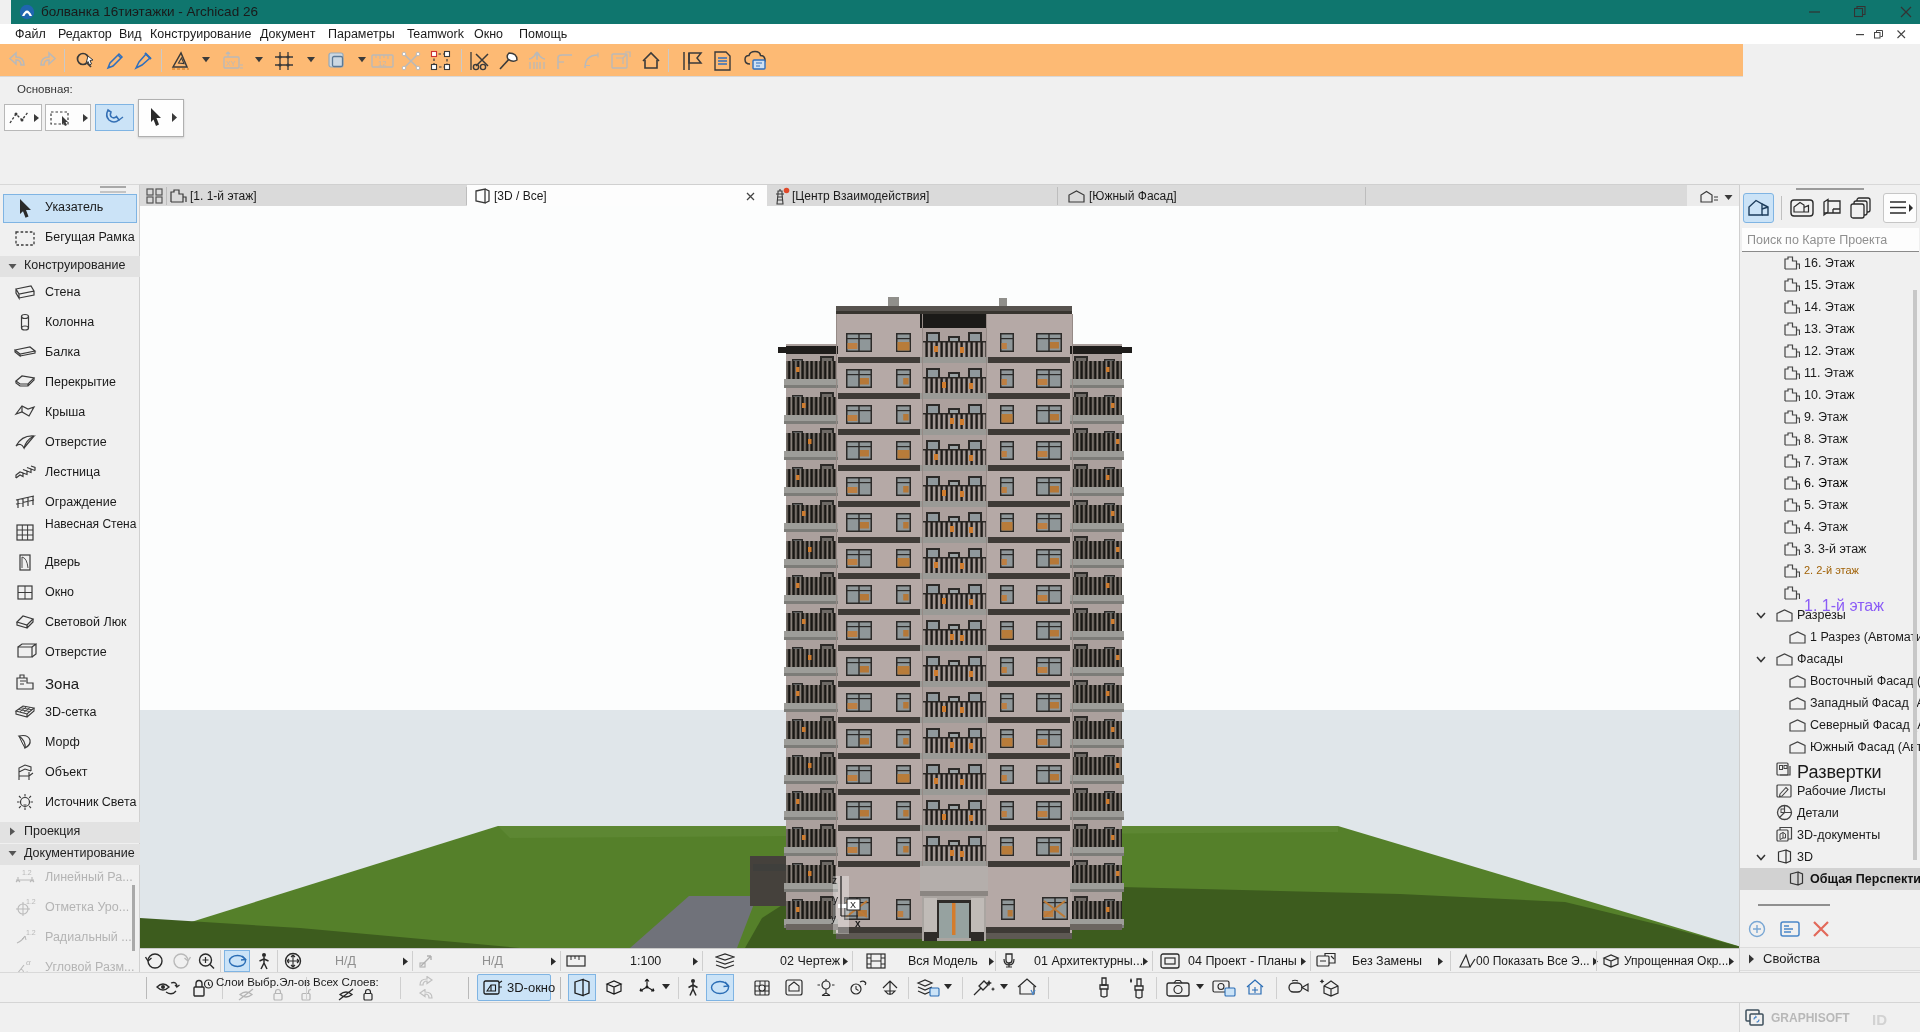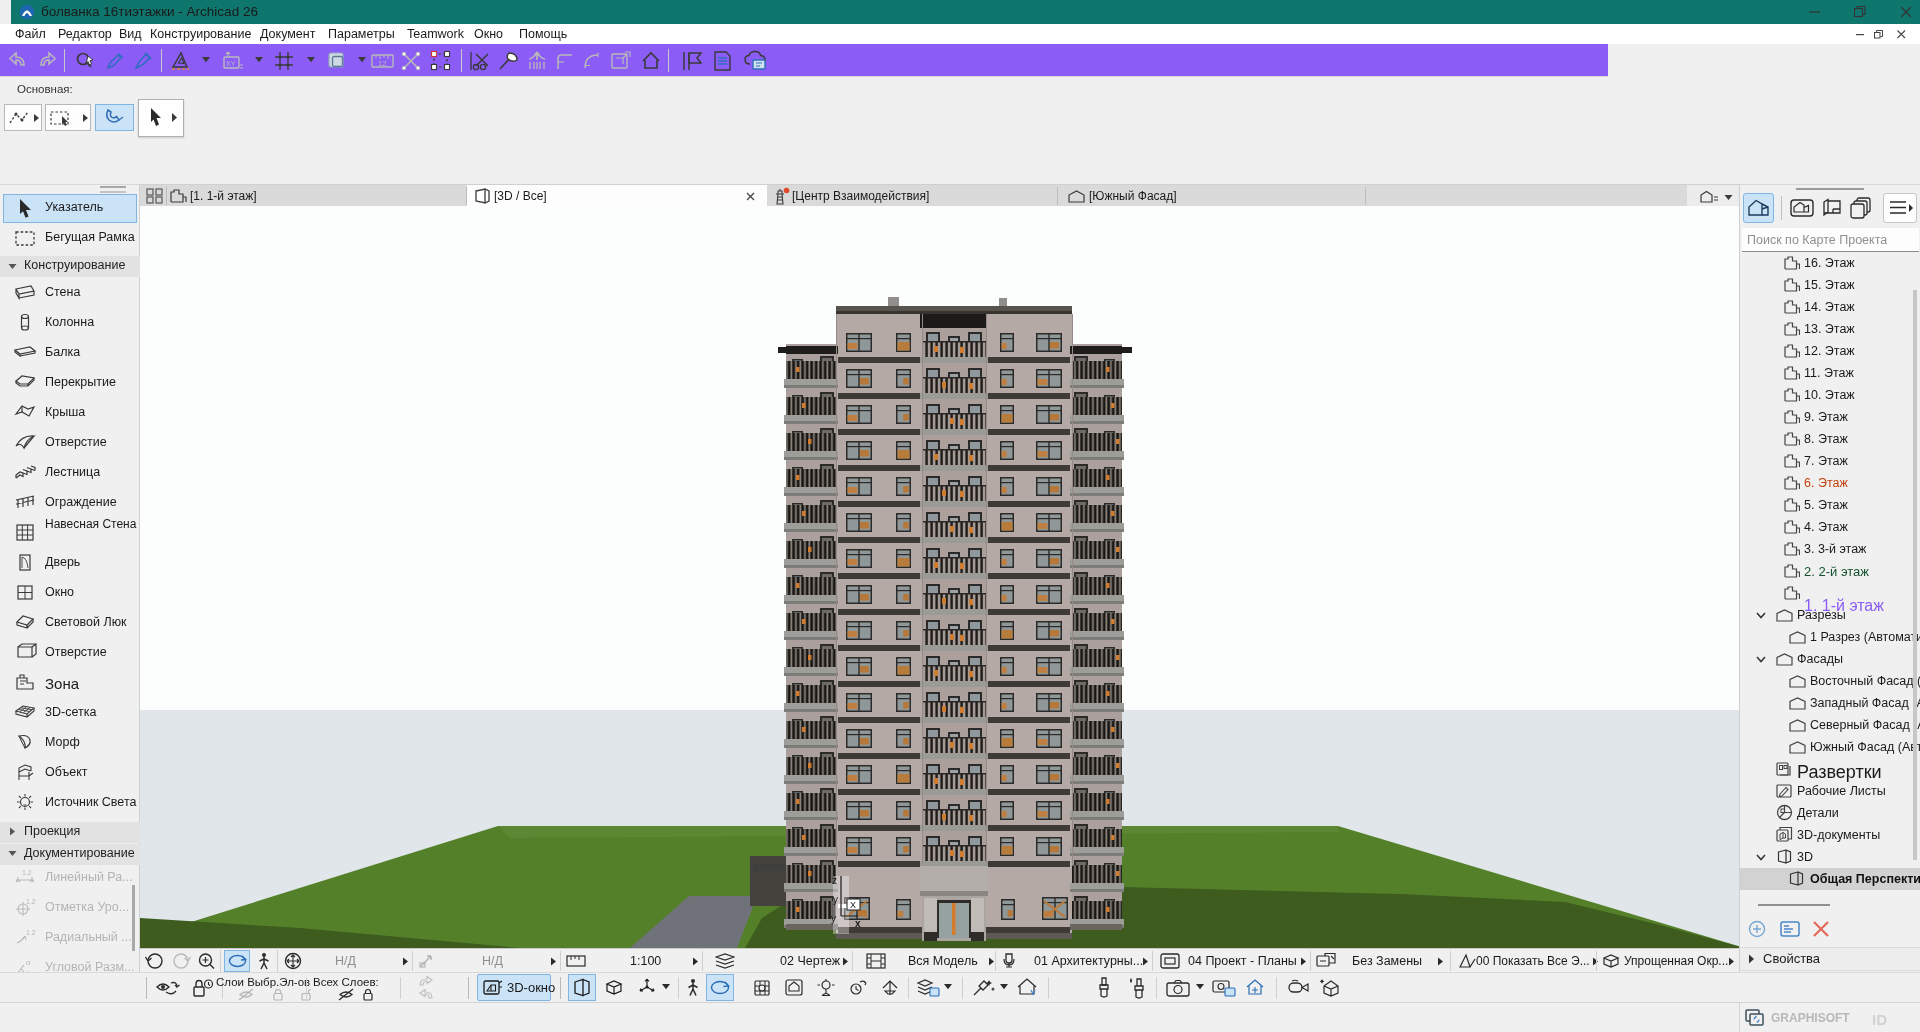--- a/index.html
+++ b/index.html
@@ -38,21 +38,21 @@
       <rect y="4" width="8" height="1.2" fill="#444"></rect>
     </svg>
 <svg class="abs" style="left:1874px;top:6px" width="9" height="9" viewBox="0 0 9 9">
       <rect x="0.5" y="2.5" width="5.5" height="5.5" fill="none" stroke="#444"></rect>
       <path d="M2.5 2.5 V0.5 H8.5 V6.5 H6.5" fill="none" stroke="#444"></path>
     </svg>
 <svg class="abs" style="left:1897px;top:6px" width="9" height="9" viewBox="0 0 9 9">
       <path d="M0.5 0.5 L8 8 M8 0.5 L0.5 8" stroke="#444" stroke-width="1.1"></path>
     </svg>
 </div>
-<div class="abs" style="left:0;top:44px;width:1608px;height:33px;background:#8b5cf6;border-bottom:1px solid #d8d8d8">
+<div class="abs" style="left:0;top:44px;width:1743px;height:33px;background:#fdba74;border-bottom:1px solid #d8d8d8">
 <svg class="abs" style="left:8px;top:7px" width="20" height="18" viewBox="0 0 20 18">
       <path d="M16 14 Q16 6 8 6 L8 2 L2 7.5 L8 13 L8 9 Q13 9 13 14 Z" fill="none" stroke="#b9b9b9" stroke-width="1.6"></path>
     </svg>
 <svg class="abs" style="left:37px;top:7px" width="20" height="18" viewBox="0 0 20 18">
       <path d="M4 14 Q4 6 12 6 L12 2 L18 7.5 L12 13 L12 9 Q7 9 7 14 Z" fill="none" stroke="#b9b9b9" stroke-width="1.6"></path>
     </svg>
 <div class="abs" style="left:64px;top:5px;width:1px;height:23px;background:#c9c9c9"></div>
 <svg class="abs" style="left:74px;top:6px" width="22" height="22" viewBox="0 0 22 22">
       <circle cx="9" cy="9" r="5.5" fill="none" stroke="#3a3a3a" stroke-width="1.7"></circle>
       <path d="M13 13 L17 17" stroke="#3a3a3a" stroke-width="1.7"></path>
@@ -1324,37 +1324,37 @@
       <path d="M1 13 V3 L4 3 L4 1 L8.5 1 L8.5 3 M1 13 L12.5 13 L12.5 8 L15.5 8 L15.5 13 M12.5 8 L12.5 5 L8.5 5 L8.5 3" fill="none" stroke="#444" stroke-width="1.2"></path>
     </svg>
     <span class="abs" style="left:64px;top:180px;font-size:12.5px;color:#1a1a1a">8. Этаж</span>
     <svg class="abs" style="left:44px;top:202px" width="16" height="14" viewBox="0 0 16 14">
       <path d="M1 13 V3 L4 3 L4 1 L8.5 1 L8.5 3 M1 13 L12.5 13 L12.5 8 L15.5 8 L15.5 13 M12.5 8 L12.5 5 L8.5 5 L8.5 3" fill="none" stroke="#444" stroke-width="1.2"></path>
     </svg>
     <span class="abs" style="left:64px;top:202px;font-size:12.5px;color:#1a1a1a">7. Этаж</span>
     <svg class="abs" style="left:44px;top:224px" width="16" height="14" viewBox="0 0 16 14">
       <path d="M1 13 V3 L4 3 L4 1 L8.5 1 L8.5 3 M1 13 L12.5 13 L12.5 8 L15.5 8 L15.5 13 M12.5 8 L12.5 5 L8.5 5 L8.5 3" fill="none" stroke="#444" stroke-width="1.2"></path>
     </svg>
-    <span class="abs" style="left:64px;top:224px;font-size:12.5px;color:#c2410c">6. Этаж</span>
+    <span class="abs" style="left:64px;top:224px;font-size:12.5px;color:#000000">6. Этаж</span>
     <svg class="abs" style="left:44px;top:246px" width="16" height="14" viewBox="0 0 16 14">
       <path d="M1 13 V3 L4 3 L4 1 L8.5 1 L8.5 3 M1 13 L12.5 13 L12.5 8 L15.5 8 L15.5 13 M12.5 8 L12.5 5 L8.5 5 L8.5 3" fill="none" stroke="#444" stroke-width="1.2"></path>
     </svg>
     <span class="abs" style="left:64px;top:246px;font-size:12.5px;color:#1a1a1a">5. Этаж</span>
     <svg class="abs" style="left:44px;top:268px" width="16" height="14" viewBox="0 0 16 14">
       <path d="M1 13 V3 L4 3 L4 1 L8.5 1 L8.5 3 M1 13 L12.5 13 L12.5 8 L15.5 8 L15.5 13 M12.5 8 L12.5 5 L8.5 5 L8.5 3" fill="none" stroke="#444" stroke-width="1.2"></path>
     </svg>
     <span class="abs" style="left:64px;top:268px;font-size:12.5px;color:#1a1a1a">4. Этаж</span>
     <svg class="abs" style="left:44px;top:290px" width="16" height="14" viewBox="0 0 16 14">
       <path d="M1 13 V3 L4 3 L4 1 L8.5 1 L8.5 3 M1 13 L12.5 13 L12.5 8 L15.5 8 L15.5 13 M12.5 8 L12.5 5 L8.5 5 L8.5 3" fill="none" stroke="#444" stroke-width="1.2"></path>
     </svg>
     <span class="abs" style="left:64px;top:290px;font-size:12.5px;color:#1a1a1a">3. 3-й этаж</span>
     <svg class="abs" style="left:44px;top:312px" width="16" height="14" viewBox="0 0 16 14">
       <path d="M1 13 V3 L4 3 L4 1 L8.5 1 L8.5 3 M1 13 L12.5 13 L12.5 8 L15.5 8 L15.5 13 M12.5 8 L12.5 5 L8.5 5 L8.5 3" fill="none" stroke="#444" stroke-width="1.2"></path>
     </svg>
-    <span class="abs" style="left:64px;top:312px;font-size:13px;color:#14532d">2. 2-й этаж</span>
+    <span class="abs" style="left:64px;top:312px;font-size:11px;color:#a16207">2. 2-й этаж</span>
     <svg class="abs" style="left:44px;top:334px" width="16" height="14" viewBox="0 0 16 14">
       <path d="M1 13 V3 L4 3 L4 1 L8.5 1 L8.5 3 M1 13 L12.5 13 L12.5 8 L15.5 8 L15.5 13 M12.5 8 L12.5 5 L8.5 5 L8.5 3" fill="none" stroke="#444" stroke-width="1.2"></path>
     </svg>
     <span class="abs" style="left:64px;top:345px;font-size:16px;color:#8b5cf6">1. 1-й этаж</span>
     <svg class="abs" style="left:16px;top:359px" width="10" height="8" viewBox="0 0 10 8">
       <path d="M1 2 L5 6.5 L9 2" fill="none" stroke="#333" stroke-width="1.5"></path>
     </svg>
     <svg class="abs" style="left:36px;top:357px" width="17" height="13" viewBox="0 0 17 13">
       <path d="M1 12 V4.5 L8.5 1 L16 4.5 V12 Z" fill="none" stroke="#444" stroke-width="1.2"></path>
     </svg>

